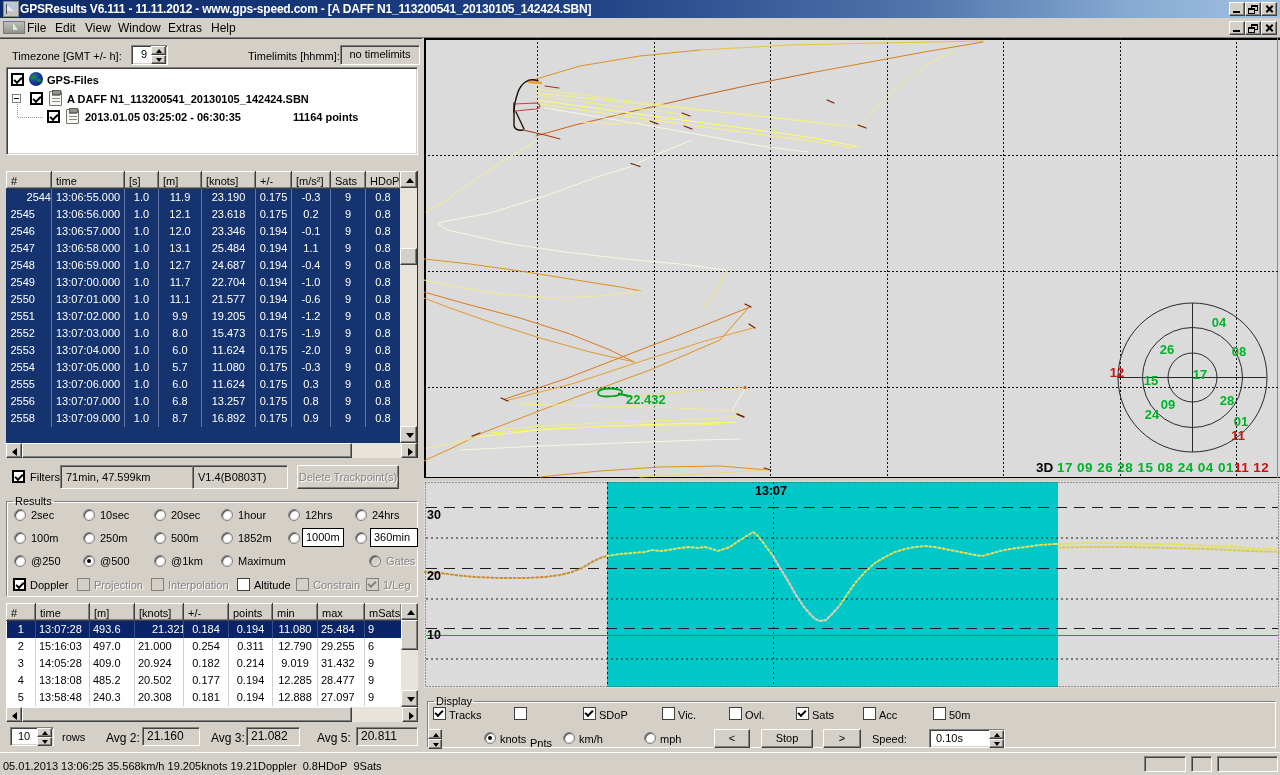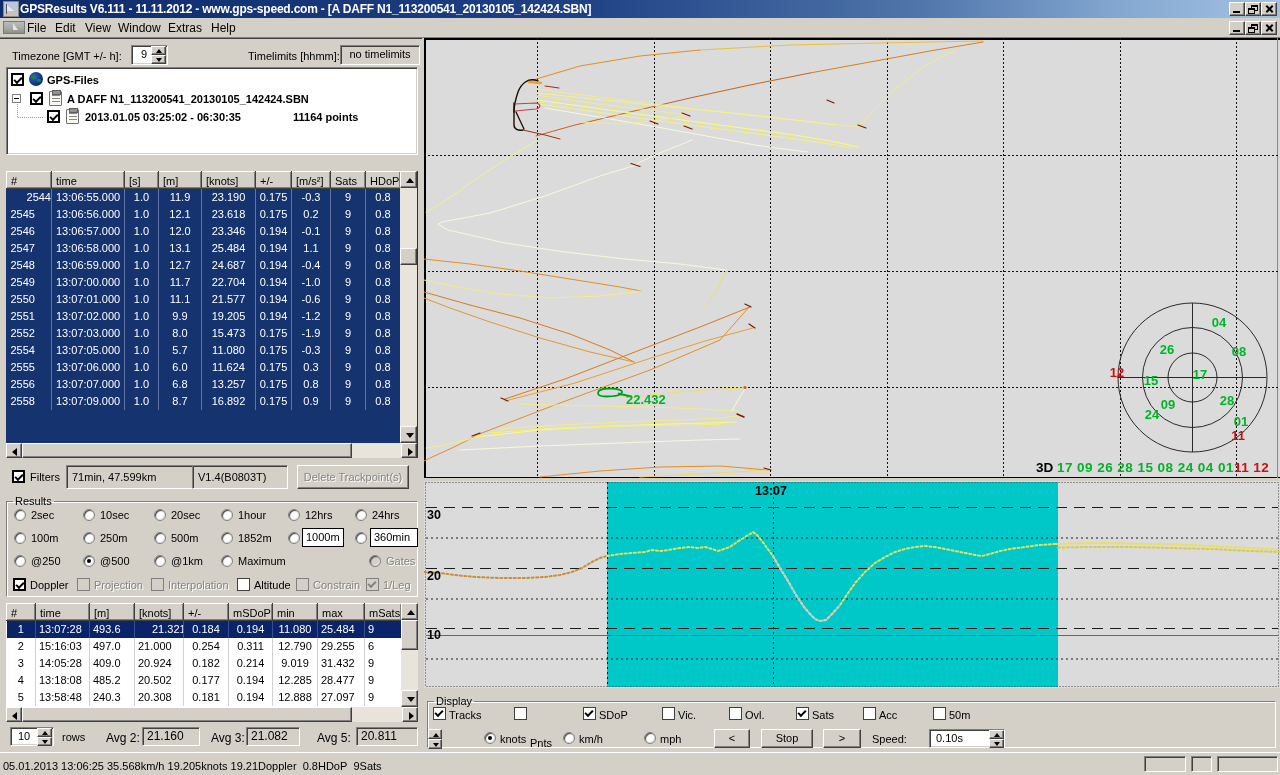--- a/index.html
+++ b/index.html
@@ -245,20 +245,31 @@
             <td style="text-align:left;padding-left:4px">13:07:03.000</td>
             <td>1.0</td>
             <td>8.0</td>
             <td>15.473</td>
             <td>0.175</td>
             <td>-1.9</td>
             <td>9</td>
             <td>0.8</td>
           </tr>
       <tr>
+            <td style="text-align:left;padding-left:4px">2553</td>
+            <td style="text-align:left;padding-left:4px">13:07:04.000</td>
+            <td>1.0</td>
+            <td>6.0</td>
+            <td>11.624</td>
+            <td>0.175</td>
+            <td>-2.0</td>
+            <td>9</td>
+            <td>0.8</td>
+          </tr>
+      <tr>
             <td style="text-align:left;padding-left:4px">2554</td>
             <td style="text-align:left;padding-left:4px">13:07:05.000</td>
             <td>1.0</td>
             <td>5.7</td>
             <td>11.080</td>
             <td>0.175</td>
             <td>-0.3</td>
             <td>9</td>
             <td>0.8</td>
           </tr>
@@ -312,23 +323,23 @@
         <span class="tri" style="left:5px;top:4px;border-top:4px solid transparent;border-bottom:4px solid transparent;border-right:5px solid #000"></span>
       </div>
     <div class="sbtn" style="left:395px;top:272px;width:16px;height:15px;">
         <span class="tri" style="left:6px;top:4px;border-top:4px solid transparent;border-bottom:4px solid transparent;border-left:5px solid #000"></span>
       </div>
     <div class="sbtn" style="left:16px;top:272px;width:330px;height:15px;"></div>
   </div>
 
   <div class="cb cb2 on" style="left:12px;top:431px"></div>
   <div class="lbl" style="left:30px;top:432px;">Filters</div>
-  <div class="sunkg abs" style="left:66px;top:426px;width:143px;height:24px;line-height:22px;padding-left:5px;">71min, 47.599km</div>
+  <div class="sunkg abs" style="left:60px;top:426px;width:143px;height:24px;line-height:22px;padding-left:5px;">71min, 47.599km</div>
   <div class="sunkg abs" style="left:192px;top:426px;width:96px;height:24px;line-height:22px;padding-left:5px;">V1.4(B0803T)</div>
-  <div class="raise abs dis" style="left:297px;top:426px;width:112px;height:24px;text-align:center;line-height:22px;">Delete Trackpoint(s)</div>
+  <div class="raise abs dis" style="left:297px;top:426px;width:102px;height:24px;text-align:center;line-height:22px;">Delete Trackpoint(s)</div>
 
   <fieldset style="left:6px;top:456px;width:412px;height:102px;">
       <legend>Results</legend>
     </fieldset>
   <div class="rad" style="left:14px;top:470px"></div>
     <div class="lbl" style="left:31px;top:470px">2sec</div>
   <div class="rad" style="left:83px;top:470px"></div>
     <div class="lbl" style="left:100px;top:470px">10sec</div>
   <div class="rad" style="left:154px;top:470px"></div>
     <div class="lbl" style="left:171px;top:470px">20sec</div>
@@ -386,21 +397,21 @@
           <col style="width:47px">
           <col style="width:37px">
         </colgroup>
       <tbody>
           <tr>
             <th class="hdrc">#</th>
             <th class="hdrc">time</th>
             <th class="hdrc">[m]</th>
             <th class="hdrc">[knots]</th>
             <th class="hdrc">+/-</th>
-            <th class="hdrc">mSDoP</th>
+            <th class="hdrc">points</th>
             <th class="hdrc">min</th>
             <th class="hdrc">max</th>
             <th class="hdrc">mSats</th>
           </tr>
       <tr class="sel">
             <td>1</td>
             <td style="text-align:left;padding-left:3px">13:07:28</td>
             <td style="text-align:left;padding-left:3px">493.6</td>
             <td style="text-align:left;padding-left:17px">21.321</td>
             <td>0.184</td>

